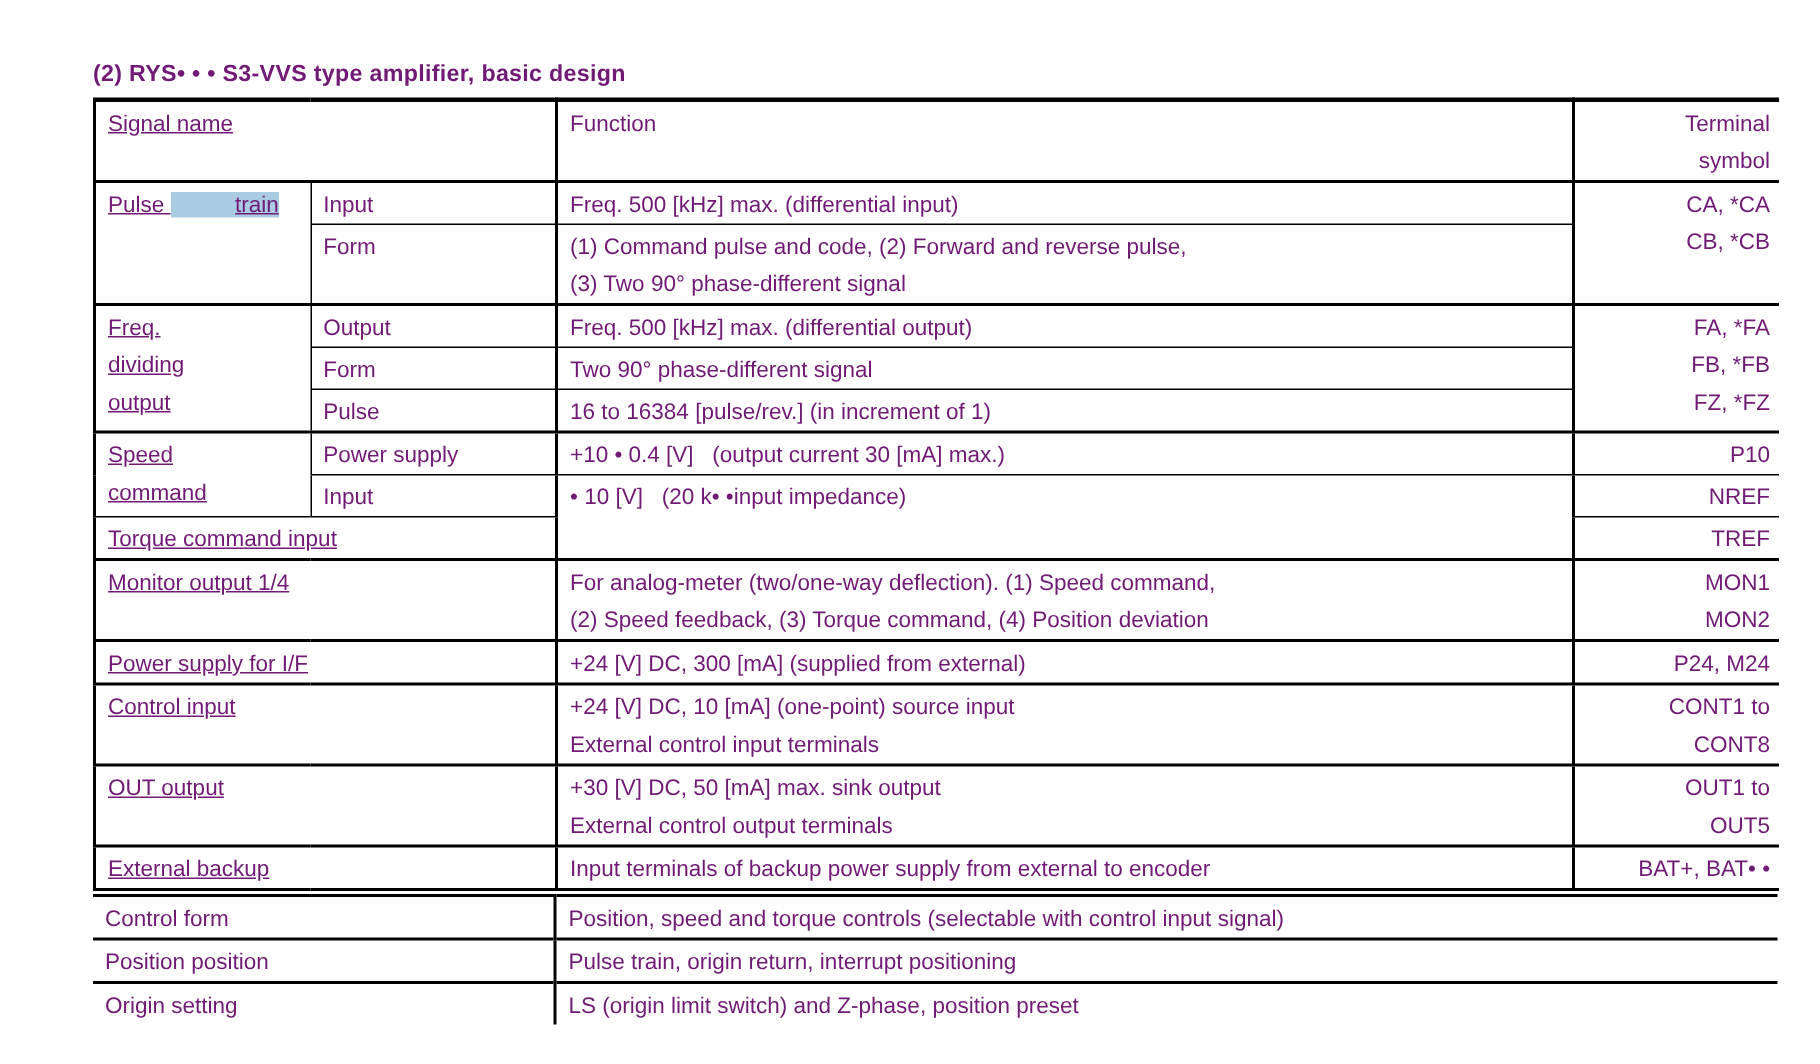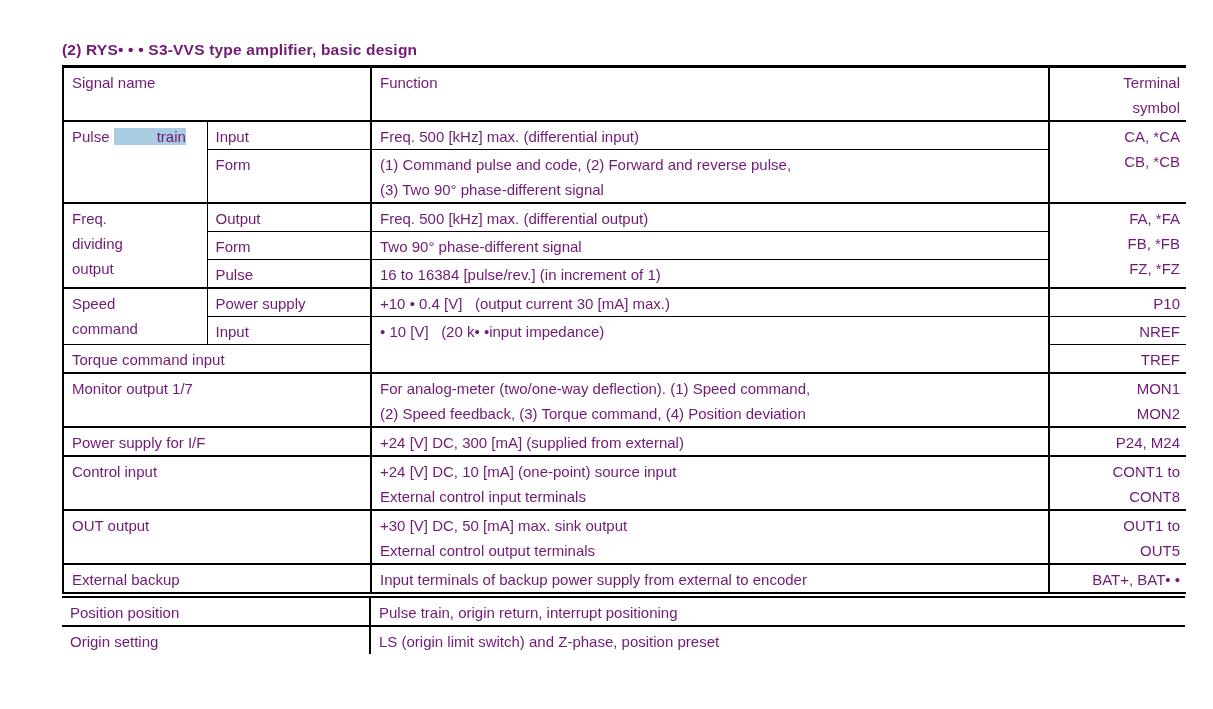--- a/index.html
+++ b/index.html
@@ -19,21 +19,21 @@
     overflow:hidden;
   }
   
   .spec{border-top:3px solid #000;border-bottom:2px solid #000;width:1123px;}
   .ctrl{border-top:2px solid #000;width:1123px;}
   .rule-gap{height:2px;background:#fff;}
   
   .bt2{border-top:2px solid #000;}
   .bt1{border-top:1px solid #000;}
   
-  .vA{border-left:2px solid #000;}
+  .vA{border-left:2px solid #000;text-decoration:underline;}
   .vB{border-left:1px solid #000;}
   .vC{border-left:2px solid #000;border-radius:25px;}
   .vD{border-left:2px solid #000;text-align:right;}
   
   .h54{height:54px}.h52{height:52px}.h53{height:53px}
   .h27{height:27px}.h26{height:26px}
   .hl{background:#a9cce3;padding-left:43px;}
   .ctrl td{white-space:normal;}
 </style>
 </head>
@@ -106,21 +106,21 @@
       <td class="vD bt1">NREF</td>
     </tr>
 
     <tr class="h27">
       <td class="vA bt1" colspan="2">Torque command input</td>
       <td class="vC"></td>
       <td class="vD bt1">TREF</td>
     </tr>
 
     <tr class="h53">
-      <td class="vA bt2" colspan="2">Monitor output 1/7</td>
+      <td class="vA bt2" colspan="2">Monitor output 1/4</td>
       <td class="vC bt2">For analog-meter (two/one-way deflection). (1) Speed command,
 (2) Speed feedback, (3) Torque command, (4) Position deviation</td>
       <td class="vD bt2">MON1
 MON2</td>
     </tr>
 
     <tr class="h26">
       <td class="vA bt2" colspan="2">Power supply for I/F</td>
       <td class="vC bt2">+24 [V] DC, 300 [mA] (supplied from external)</td>
       <td class="vD bt2">P24, M24</td>
@@ -152,20 +152,24 @@
 
   <div class="rule-gap"></div>
 
   <table class="ctrl">
     <colgroup>
       <col style="width:308px">
         <col style="width:815px">
     </colgroup>
     <tbody>
     <tr class="h27">
+      <td class="bt2">Control form</td>
+      <td class="bt2 vC">Position, speed and torque controls (selectable with control input signal)</td>
+    </tr>
+    <tr class="h27">
       <td class="bt2">Position position</td>
       <td class="bt2 vC">Pulse train, origin return, interrupt positioning</td>
     </tr>
     <tr class="h27">
       <td class="bt2">Origin setting</td>
       <td class="bt2 vC">LS (origin limit switch) and Z-phase, position preset</td>
     </tr>
 
   </tbody>
     </table>

